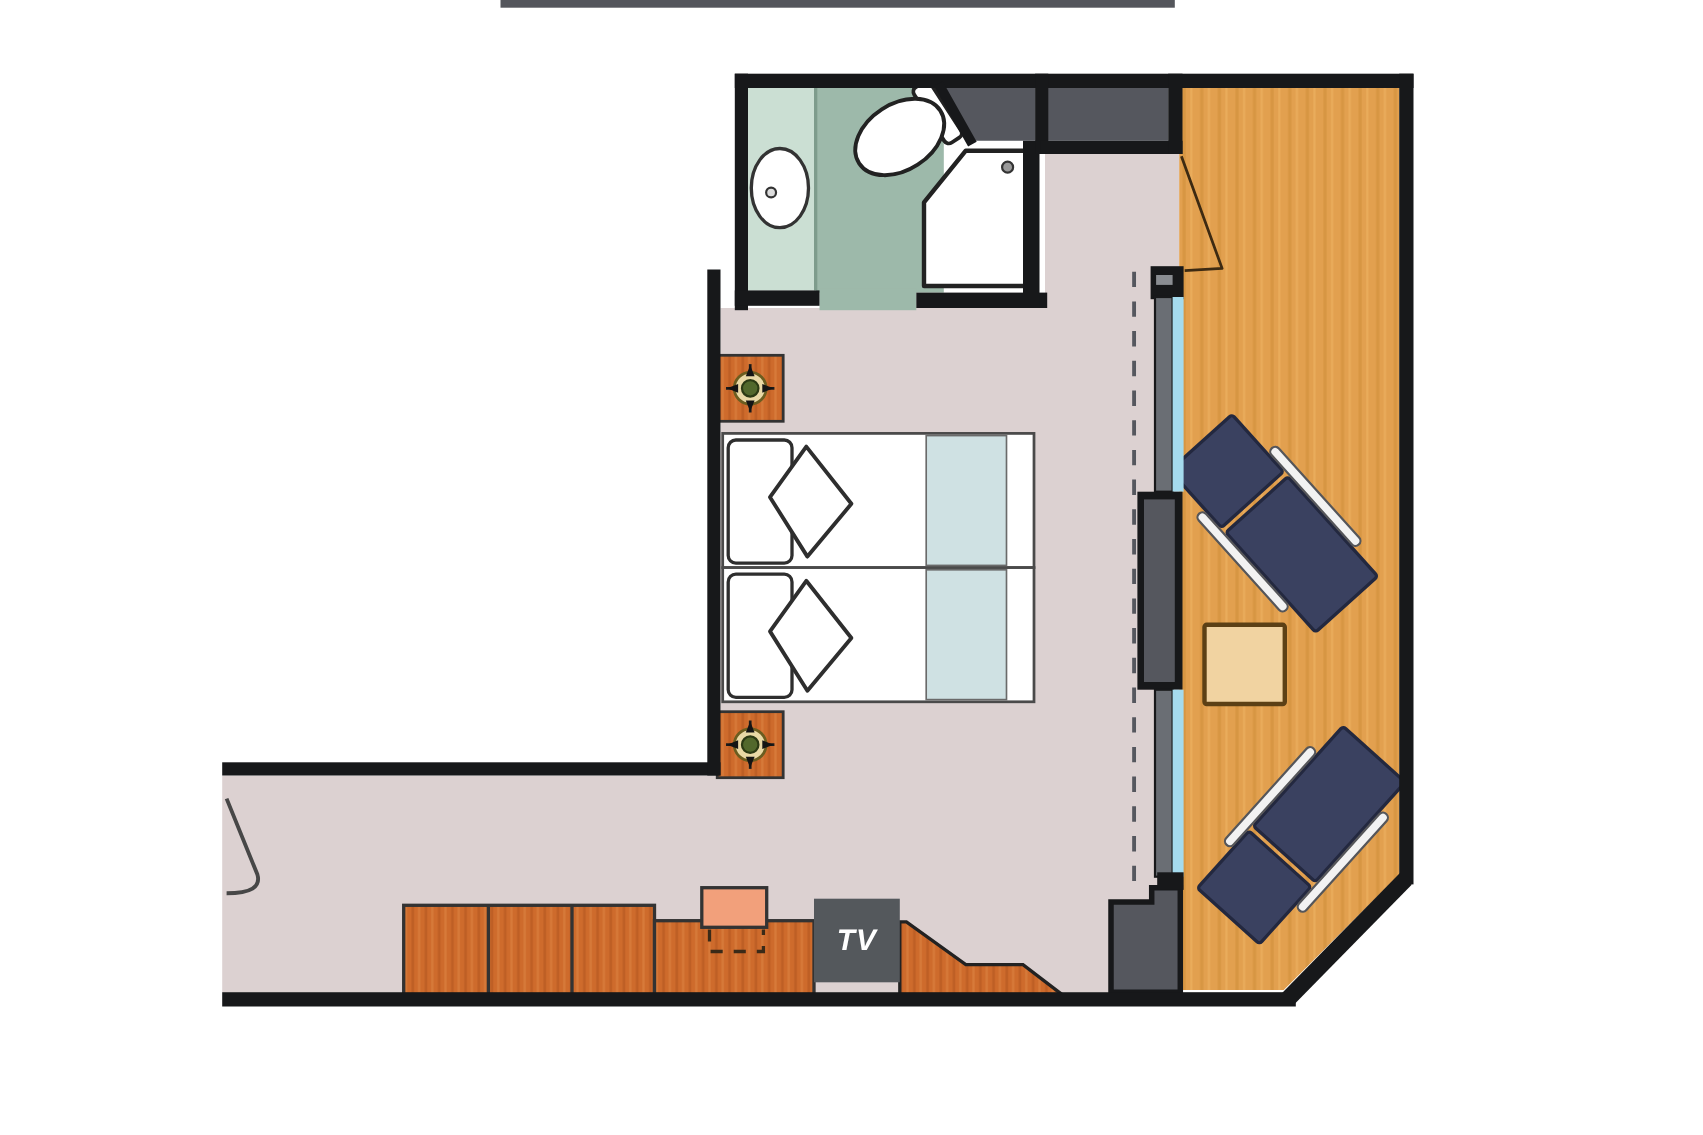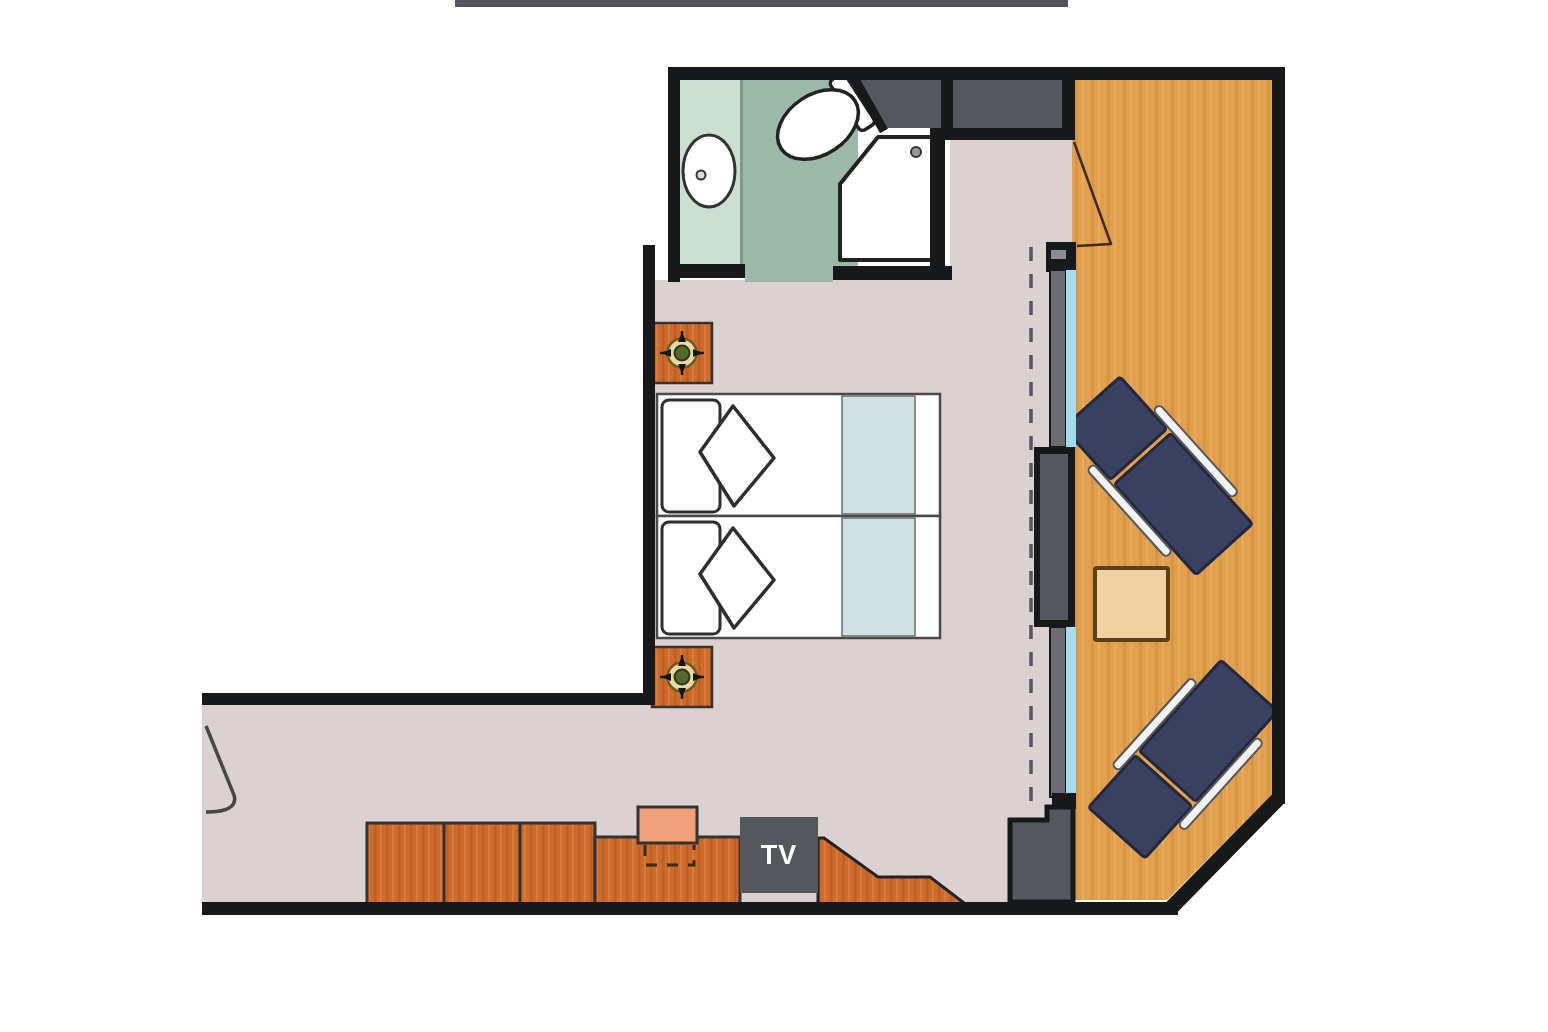--- a/index.html
+++ b/index.html
@@ -1,17 +1,17 @@
 <!DOCTYPE html>
 <html style="--c-top_bar: #54565c; --c-wall: #17181a; --c-floor: #dcd1d1; --c-wood: #e2a04f; --c-wood_grain: #d18f3a; --c-wood_grain_light: #efb566; --c-bath_light: #cbdfd3; --c-bath_dark: #9db9aa; --c-bath_divider: #7e9c8c; --c-dark_gray: #55575e; --c-frame_gray: #6a6e74; --c-glass: #a5dbee; --c-lounger: #3a4160; --c-lounger_edge: #23283f; --c-rail: #f2f2f2; --c-cabinet: #ce6b2c; --c-cabinet_grain: #b85a22; --c-chair: #f2a07b; --c-table: #f1d3a1; --c-table_border: #5c4015; --c-bed_band: #cfe1e3; --c-tv_box: #54585c; --c-tv_text: #ffffff; --c-lamp_ring: #e9d9a6; --c-lamp_center: #52682c; --c-sketch: #2e2e2e;"><head>
 <meta charset="utf-8">
 <style>
   html,body{margin:0;padding:0;background:#ffffff;}
   #stage{position:relative;width:1548px;height:1032px;background:#fff;overflow:hidden;
-         font-family:"Liberation Sans", sans-serif;}
+         font-family:"Liberation Sans", sans-serif;font-style:italic;}
   #topbar{position:absolute;left:455px;top:0;width:613px;height:7px;background:var(--c-top_bar,#54565c);}
   svg{position:absolute;left:0;top:0;}
   text{font-family:"Liberation Sans", sans-serif;font-weight:bold;}
 </style>
 </head>
 <body>
 
 <div id="stage">
   <div id="topbar"></div>
 

